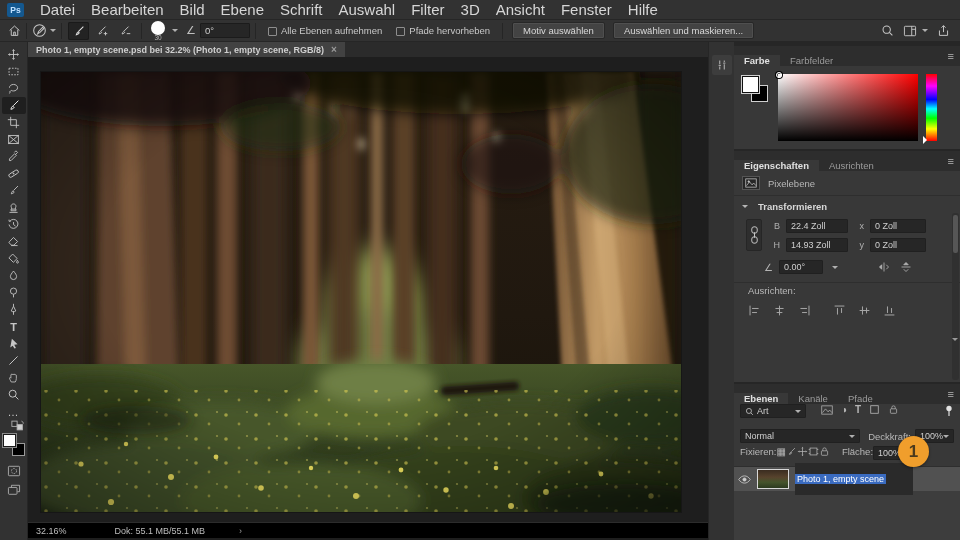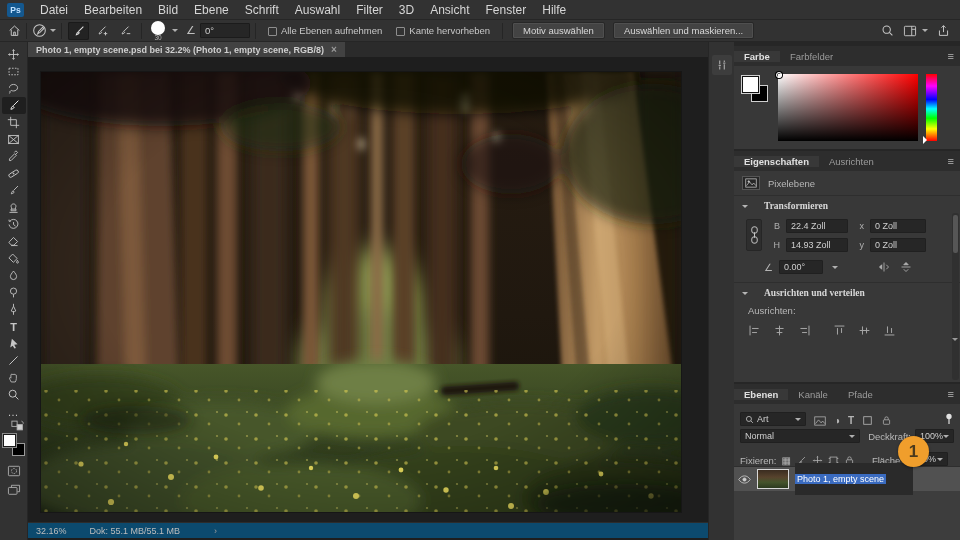--- a/index.html
+++ b/index.html
@@ -4,21 +4,21 @@
 <style>
   * { margin:0; padding:0; box-sizing:border-box; }
   html,body { width:960px; height:540px; overflow:hidden; background:#1d1d1d;
     font-family:"Liberation Sans", sans-serif; -webkit-font-smoothing:antialiased; }
 
   
   #menubar { position:absolute; left:0; top:0; width:960px; height:20px; background:#323232;
     display:flex; align-items:center; border-bottom:1px solid #262626; z-index:5; }
   .ps-logo { width:17px; height:14px; margin:0 8px 0 7px; background:#14588f; color:#bfe0ff;
     font-size:8.5px; font-weight:bold; display:flex; align-items:center; justify-content:center; border-radius:2px; }
-  .menu-item { color:#d6d6d6; font-size:12px; padding:0 8px; line-height:20px; cursor:default; }
+  .menu-item { color:#d6d6d6; font-size:15px; padding:0 8px; line-height:20px; cursor:default; }
 
   
   #optionsbar { position:absolute; left:0; top:20px; width:960px; height:22px; background:#323232;
     display:flex; align-items:center; border-bottom:1px solid #262626; z-index:5; font-size:9.5px; color:#c8c8c8; }
   .opt-sep { width:1px; height:16px; background:#252525; margin:0 5px; }
   .icon { display:inline-flex; align-items:center; justify-content:center; }
   .icon svg { display:block; }
   .tool-mode { width:21px; height:18px; display:flex; align-items:center; justify-content:center; border-radius:2px; margin:0 1px; }
   .tool-mode.active { background:#232323; box-shadow:inset 0 0 0 1px #1a1a1a; }
   .caret { width:0; height:0; border:3px solid transparent; border-top-color:#b0b0b0; margin-left:3px; margin-top:3px; }
@@ -44,32 +44,32 @@
   #bg { position:absolute; right:0; bottom:0; width:13px; height:13px; background:#000000; border:1px solid #9a9a9a; }
   #swatch-reset { width:14px; height:10px; margin-left:8px; }
 
   
   #docwin { position:absolute; left:28px; top:42px; width:680px; height:498px; background:#1e1e1e; }
   #tabbar { position:absolute; left:0; top:0; width:100%; height:15px; background:#2b2b2b; display:flex;font-weight:bold; }
   .doctab { background:#424242; color:#cfcfcf; font-size:9px; display:flex; align-items:center; padding:0 8px; gap:7px; }
   .doctab .close { color:#9a9a9a; font-size:10px; }
   #canvas { position:absolute; left:0; top:15px; width:100%; height:465px; background:#1e1e1e; }
   #photo { position:absolute; left:13px; top:15px; box-shadow:0 0 0 1px #161616; }
-  #statusbar { position:absolute; left:0; bottom:2px; width:100%; height:16px; background:#0c4a6e;
+  #statusbar { position:absolute; left:0; bottom:2px; width:100%; height:16px; background:#000000;
     display:flex; align-items:center; font-size:9px; color:#bdbdbd; border-top:1px solid #2c2c2c; }
   #statusbar .zoomval { padding:0 8px; }
-  #statusbar .docsize { margin-left:15px; }
+  #statusbar .docsize { margin-left:40px; }
   #statusbar .expander { margin-left:34px; color:#9f9f9f; }
 
   
   #dockstrip { position:absolute; left:708px; top:42px; width:26px; height:498px; background:#323232; border-left:1px solid #262626; }
   .strip-btn { width:20px; height:20px; margin:13px auto 0; background:#3d3d3d; border-radius:2px; display:flex; align-items:center; justify-content:center; }
   #panels { position:absolute; left:734px; top:42px; width:226px; height:498px; background:#262626; }
   .panel { position:absolute; left:0; width:226px; background:#383838; }
-  .ptabs { height:20px; background:#2d2d2d; display:flex; align-items:center; font-size:9.5px; }
+  .ptabs { height:20px; background:#2d2d2d; display:flex; align-items:flex-end; font-size:9.5px; }
   .ptab { padding:0 10px; display:flex; align-items:center; color:#9b9b9b; }
   .ptab.active { background:#383838; color:#e0e0e0; font-weight:bold; }
   .pmenu { margin-left:auto; margin-right:6px; align-self:center; color:#b5b5b5; font-size:11px; }
   .plabel { color:#b8b8b8; font-size:9.5px; }
   .pfield { background:#262626; border:1px solid #202020; color:#cfcfcf; font-size:9px; height:14px;
     display:inline-flex; align-items:center; padding:0 4px; border-radius:1px; }
   .sep-line { height:1px; background:#2e2e2e; }
 
   
   #panel-color { top:4px; height:103px; }
@@ -81,39 +81,39 @@
     background:linear-gradient(to bottom, rgba(0,0,0,0), #000), linear-gradient(to right, #ffffff, #ff0000); }
   #cp-picker { position:absolute; left:-2px; top:-2px; width:6px; height:6px; border:1px solid #fff; border-radius:50%; box-shadow:0 0 0 1px #000; }
   #cp-hue { position:absolute; left:192px; top:8px; width:11px; height:67px;
     background:linear-gradient(to bottom, #ff0000, #ff00ff 18%, #0000ff 38%, #00ffff 52%, #00ff00 66%, #ffff00 82%, #ff0000); }
   #cp-hue-handle { position:absolute; left:-3px; bottom:-3px; width:0; height:0; border:4px solid transparent; border-left-color:#fff; }
 
   
   #panel-props { top:109px; height:231px; }
   #props-type { height:24px; display:flex; align-items:center; gap:8px; padding:0 8px; }
   .mini-thumb { width:18px; height:14px; background:#262626; border:1px solid #555; display:flex; align-items:center; justify-content:center; }
-  .sect-head { height:20px; display:flex; align-items:center; gap:16px; padding:0 8px; color:#d8d8d8; font-size:9.5px; font-weight:bold;font-family:Liberation Serif, serif; }
+  .sect-head { height:20px; display:flex; align-items:center; gap:10px; padding:0 8px; color:#d8d8d8; font-size:9.5px; font-weight:bold; }
   .chev-down { width:0; height:0; border:3.5px solid transparent; border-top-color:#b5b5b5; margin-top:3px; }
   #tf-grid { display:grid; grid-template-columns:20px 12px 62px 14px 56px; grid-auto-rows:19px; align-items:center; margin-left:12px; column-gap:4px; }
   #tf-link { grid-row:1 / span 2; width:16px; height:32px; display:flex; align-items:center; justify-content:center; background:#2e2e2e; border:1px solid #262626; border-radius:2px; }
   .tf-lab { color:#b0b0b0; font-size:9px; text-align:right; padding-right:2px; }
   #angle-row { display:flex; align-items:center; gap:6px; margin:6px 0 0 30px; }
   #flip-icons { display:flex; gap:10px; margin-left:34px; }
   #align-row { display:flex; gap:12px; margin:8px 0 0 14px; }
   #props-scroll { position:absolute; right:1px; top:62px; bottom:2px; width:7px; background:#303030; border-radius:3px; }
   #props-thumb { position:absolute; left:1px; top:2px; width:5px; height:38px; background:#565656; border-radius:2px; }
   #props-down { position:absolute; right:0px; bottom:-1px; width:0; height:0; border:3.5px solid transparent; border-top-color:#9a9a9a; }
 
   
   #panel-layers { top:342px; height:198px; }
-  #lay-filter { height:22px; display:flex; align-items:flex-end; padding:0 6px; gap:4px; }
+  #lay-filter { height:22px; display:flex; align-items:flex-start; padding:0 6px; gap:11px; }
   #lay-filter .pfield { width:66px; }
   .filter-icons { display:flex; gap:8px; margin-left:4px; }
   #lay-blend { height:20px; display:flex; align-items:center; padding:0 6px; gap:4px; }
-  #lay-lockrow { height:20px; display:flex; align-items:flex-end; padding:0 6px; gap:5px; }
+  #lay-lockrow { height:20px; display:flex; align-items:flex-start; padding:0 6px; }
   #lay-list { position:relative; height:94px; background:#3d3d3d; border-top:1px solid #2e2e2e; }
   #layer-row { height:24px; background:#515151; display:flex; align-items:center; gap:6px; padding:0 4px; }
   .thumb { width:32px; height:20px; border:1px solid #d8d8d8;
     background:linear-gradient(180deg,#3a2c20 0%,#57432d 40%,#45542c 68%,#2c3a20 100%); }
   #layer-namefield { width:118px; height:32px; background:#2a2a2a; display:flex; align-items:center; }
   #layer-name { background:#3a6bc0; color:#ffffff; font-size:9px; padding:0 2px; white-space:nowrap; }
 
   
   #annotation { position:absolute; left:898px; top:436px; width:31px; height:31px; border-radius:50%;
     background:#f09e2c; color:#4c3a1d; font-size:17px; font-weight:bold; display:flex; align-items:center;
@@ -177,21 +177,21 @@
   <span class="caret"></span>
   <span class="icon" style="margin-left:8px;color:#c0c0c0;font-size:11px">∠</span>
   <span class="field" style="width:50px;margin-left:4px">0°</span>
   <span class="opt-sep"></span>
   <span class="opt-check">
     <span class="checkbox"></span>
     <span>Alle Ebenen aufnehmen</span>
   </span>
   <span class="opt-check">
     <span class="checkbox"></span>
-    <span>Kante hervorheben</span>
+    <span>Pfade hervorheben</span>
   </span>
   <span class="opt-sep"></span>
   <button class="opt-btn">Motiv auswählen</button>
   <button class="opt-btn">Auswählen und maskieren...</button>
   <div id="opt-right">
     <span class="icon">
       <svg width="13" height="13" viewBox="0 0 16 16" stroke="#c6c6c6" fill="none" stroke-width="1.3">
           <circle cx="7" cy="7" r="4.5"></circle>
           <path d="M10.3 10.3L14 14"></path>
         </svg>
@@ -563,24 +563,20 @@
         <span class="icon">
           <svg width="12" height="12" viewBox="0 0 16 16" stroke="#b5b5b5" fill="none" stroke-width="1.1">
               <path d="M2 8h12"></path>
               <path d="M5 5l3-3 3 3z" fill="#b5b5b5"></path>
               <path d="M5 11l3 3 3-3"></path>
             </svg>
         </span>
       </span>
     </div>
     <div class="sep-line" style="margin-top:8px"></div>
-    <div class="sect-head">
-      <span class="chev-down"></span>
-      <span>Ausrichten und verteilen</span>
-    </div>
     <div style="margin:2px 0 0 14px" class="plabel">Ausrichten:</div>
     <div id="align-row">
       <span class="icon">
           <svg width="13" height="13" viewBox="0 0 16 16" stroke="#a8a8a8" fill="none" stroke-width="1.2">
             <path d="M2.5 2v12M5 5.5h8M5 10.5h6"></path>
           </svg>
         </span>
       <span class="icon">
           <svg width="13" height="13" viewBox="0 0 16 16" stroke="#a8a8a8" fill="none" stroke-width="1.2">
             <path d="M8 2v12M3 5.5h10M4.5 10.5h7"></path>

